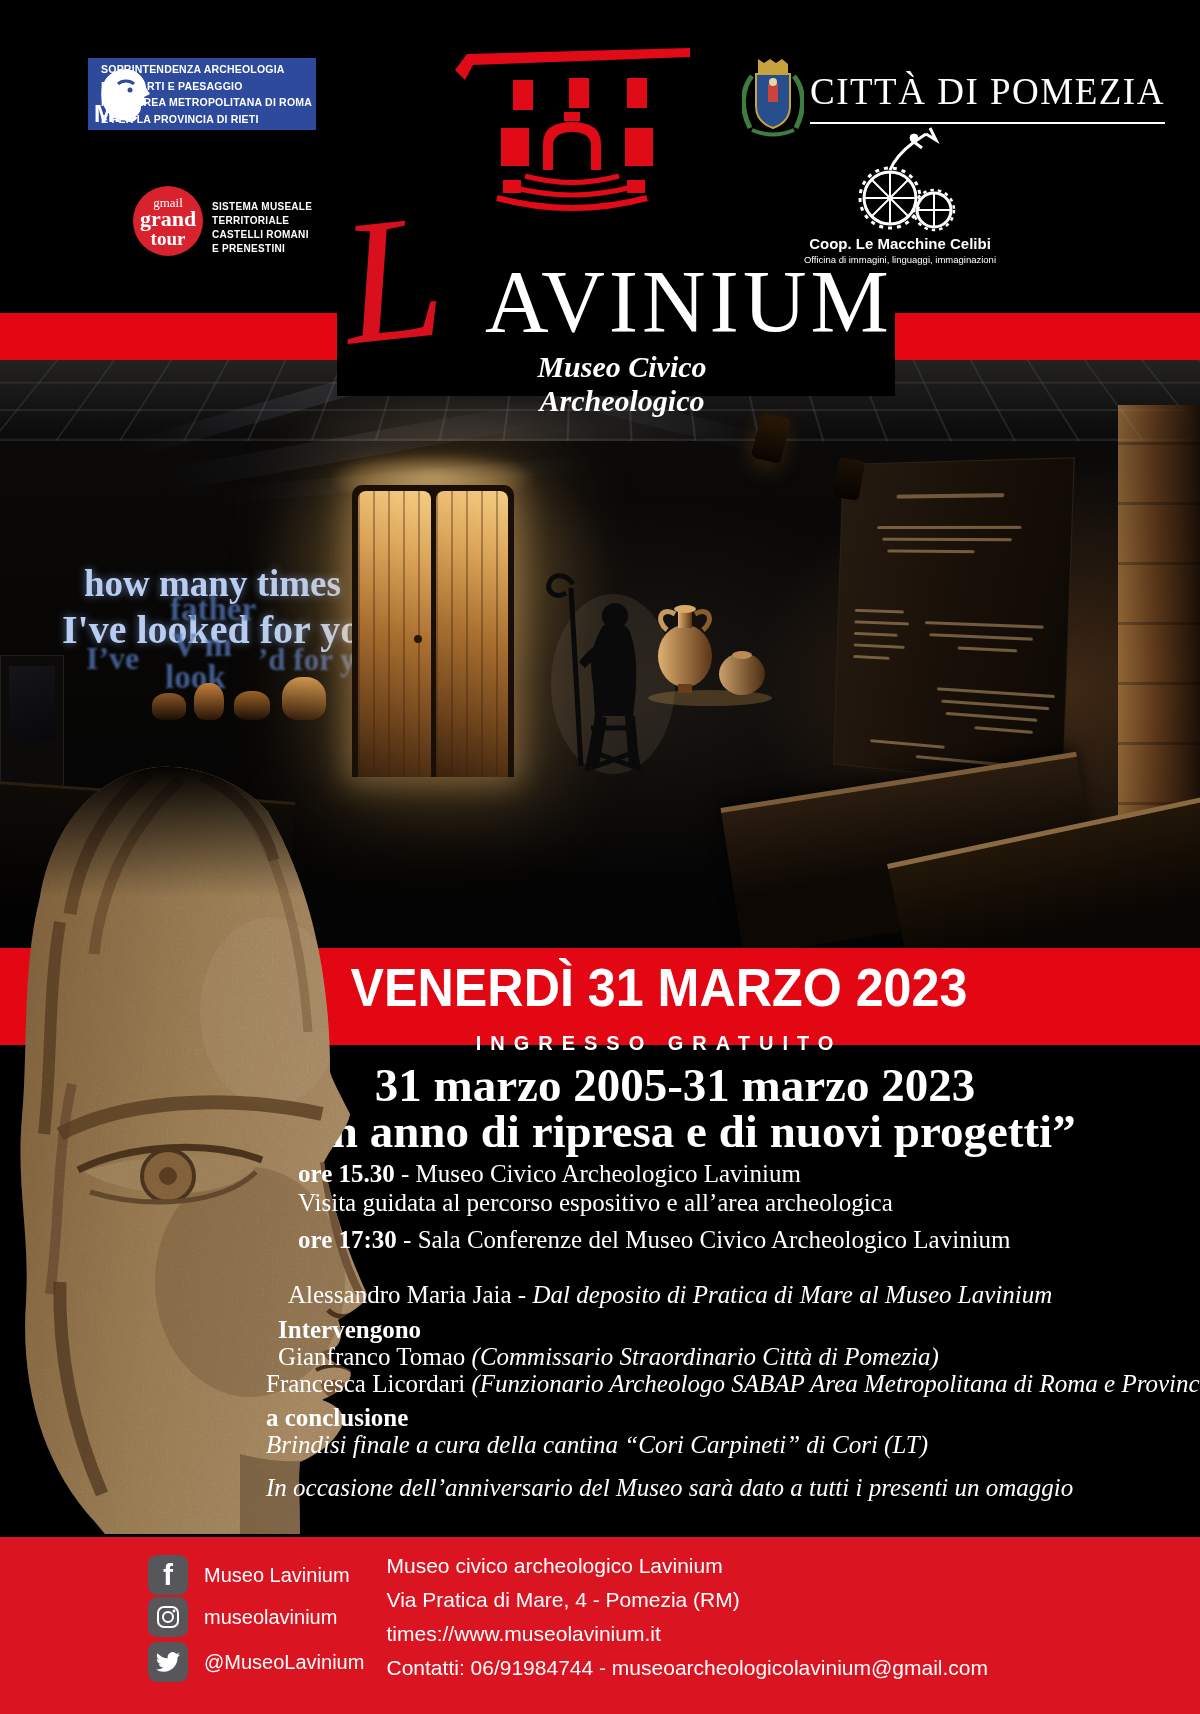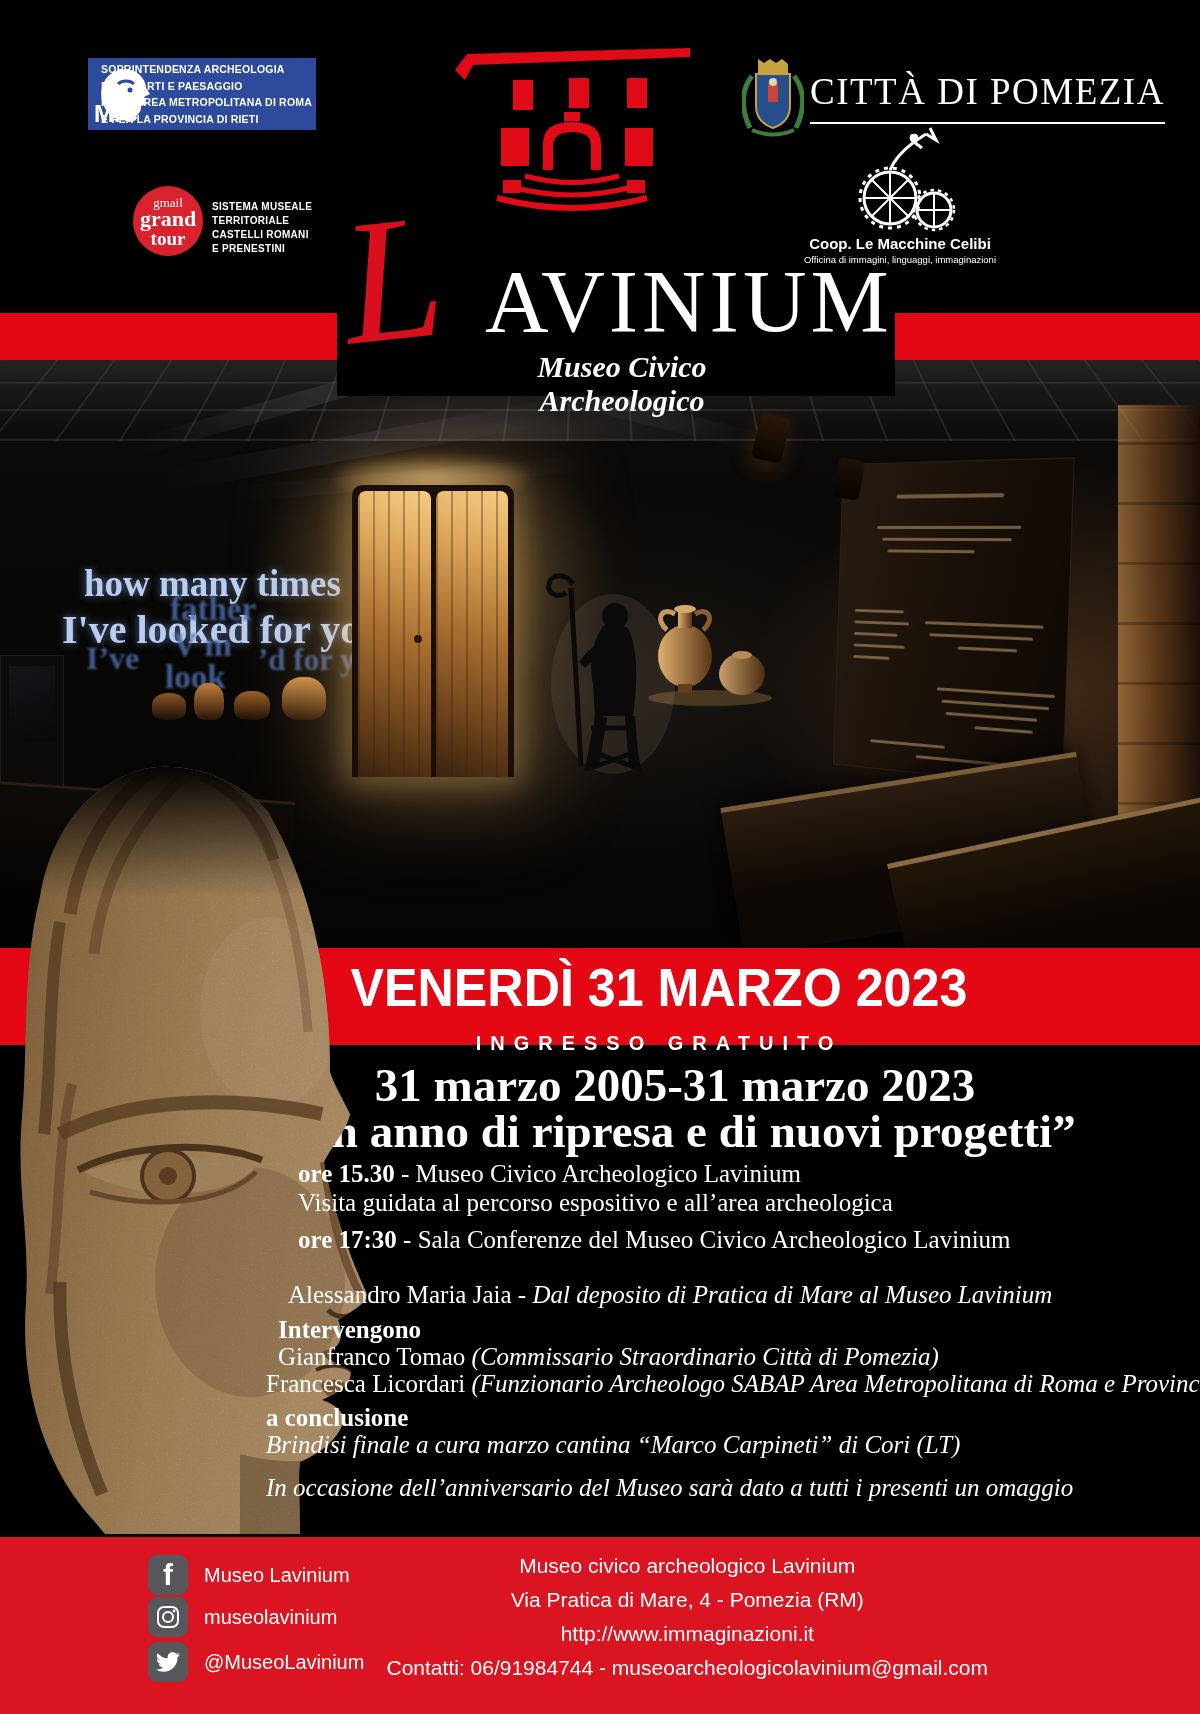--- a/index.html
+++ b/index.html
@@ -135,21 +135,21 @@
   
   .statue { left:0; top:762px; z-index:5; }
 
   
   .footer { left:0; top:1537px; width:1200px; height:177px; background:#da1420; z-index:2; }
   .social-row { position:absolute; left:148px; display:flex; align-items:center; gap:16px; }
   .sr1 { top:18px; } .sr2 { top:60px; } .sr3 { top:105px; }
   .social-icon { width:40px; height:40px; border-radius:9px; background:#57565b; display:flex; align-items:center; justify-content:center; }
   .social-label { color:#fff; font-family:"Liberation Sans",sans-serif; font-size:20px; }
   .fb-f { color:#fff; font-family:"Liberation Sans",sans-serif; font-weight:bold; font-size:30px; line-height:30px; }
-  .footer-info { position:absolute; right:212px; top:12px; text-align:center; color:#fff; font-family:"Liberation Sans",sans-serif; font-size:21px; line-height:34px; }
+  .footer-info { position:absolute; right:212px; top:12px; text-align:left; color:#fff; font-family:"Liberation Sans",sans-serif; font-size:21px; line-height:34px; }
 </style>
 </head>
 <body>
 
 <div class="poster">
 
   <div class="abs mic-logo">
     <div class="mic-left">
       <svg width="64" height="66" viewBox="0 0 64 66">
         <path d="M22,58 C10,50 6,34 12,22 C18,10 34,6 44,12 C50,16 54,22 54,28 L58,34 L52,37 L55,44 L49,46 C50,53 42,60 32,60 Z" fill="#fff"></path>
@@ -337,21 +337,21 @@
   <div class="headline hl2">“Un anno di ripresa e di nuovi progetti”</div>
 
   <div class="pline ind-a p1"><b>ore 15.30</b><span> - Museo Civico Archeologico Lavinium</span></div>
   <div class="pline ind-a p2"><span>Visita guidata al percorso espositivo e all’area archeologica</span></div>
   <div class="pline ind-a p3"><b>ore 17:30</b><span> - Sala Conferenze del Museo Civico Archeologico Lavinium</span></div>
   <div class="pline ind-b p5"><span>Alessandro Maria Jaia - </span><i>Dal deposito di Pratica di Mare al Museo Lavinium</i></div>
   <div class="pline ind-c p6"><b>Intervengono</b></div>
   <div class="pline ind-c p7"><span>Gianfranco Tomao </span><i>(Commissario Straordinario Città di Pomezia)</i></div>
   <div class="pline ind-d p8"><span>Francesca Licordari </span><i>(Funzionario Archeologo SABAP Area Metropolitana di Roma e Provincia di Rieti)</i></div>
   <div class="pline ind-d p9"><b>a conclusione</b></div>
-  <div class="pline ind-d p10"><i>Brindisi finale a cura marzo cantina “Marco Carpineti” di Cori (LT)</i></div>
+  <div class="pline ind-d p10"><i>Brindisi finale a cura della cantina “Cori Carpineti” di Cori (LT)</i></div>
   <div class="pline ind-d p11"><i>In occasione dell’anniversario del Museo sarà dato a tutti i presenti un omaggio</i></div>
 
   <svg class="abs statue" width="440" height="772" viewBox="0 0 440 772">
     <defs>
       <linearGradient id="tanGrad" x1="0" y1="0" x2="1" y2="0.3">
         <stop offset="0" stop-color="#9a7548"></stop>
         <stop offset="0.55" stop-color="#bf9a68"></stop>
         <stop offset="1" stop-color="#cfab7c"></stop>
       </linearGradient>
       <linearGradient id="fadeTop" x1="0" y1="0" x2="0" y2="1">
@@ -415,18 +415,18 @@
       <div class="social-icon">
         <svg width="24" height="24" viewBox="0 0 24 24">
           <path fill="#fff" d="M23.95 4.57a10 10 0 01-2.82.78 4.96 4.96 0 002.16-2.72c-.95.55-2 .96-3.12 1.18a4.92 4.92 0 00-8.39 4.48A13.94 13.94 0 011.64 3.16a4.92 4.92 0 001.52 6.57 4.9 4.9 0 01-2.23-.61v.06a4.92 4.92 0 003.95 4.83 5 5 0 01-2.21.08 4.94 4.94 0 004.6 3.42A9.87 9.87 0 010 19.54a13.94 13.94 0 007.55 2.21c9.05 0 14-7.5 14-13.99 0-.21 0-.42-.02-.63A9.94 9.94 0 0024 4.59z"></path>
         </svg>
       </div>
       <span class="social-label">@MuseoLavinium</span>
     </div>
     <div class="footer-info">
       <div>Museo civico archeologico Lavinium</div>
       <div>Via Pratica di Mare, 4 - Pomezia (RM)</div>
-      <div>http://www.immaginazioni.it</div>
+      <div>times://www.museolavinium.it</div>
       <div>Contatti: 06/91984744 - museoarcheologicolavinium@gmail.com</div>
     </div>
   </div>
 
 </div>
 
 </body></html>

